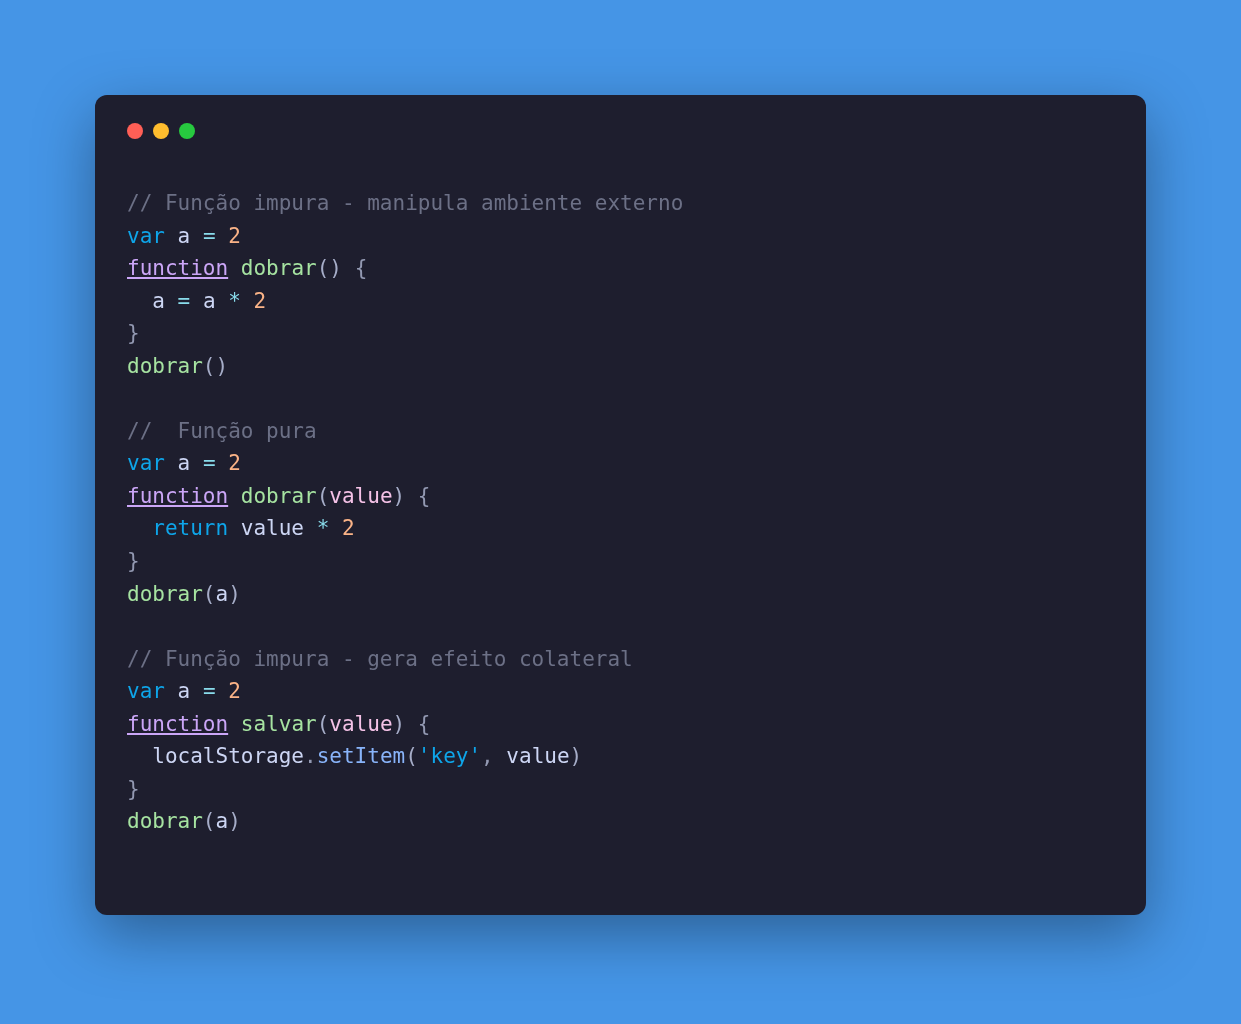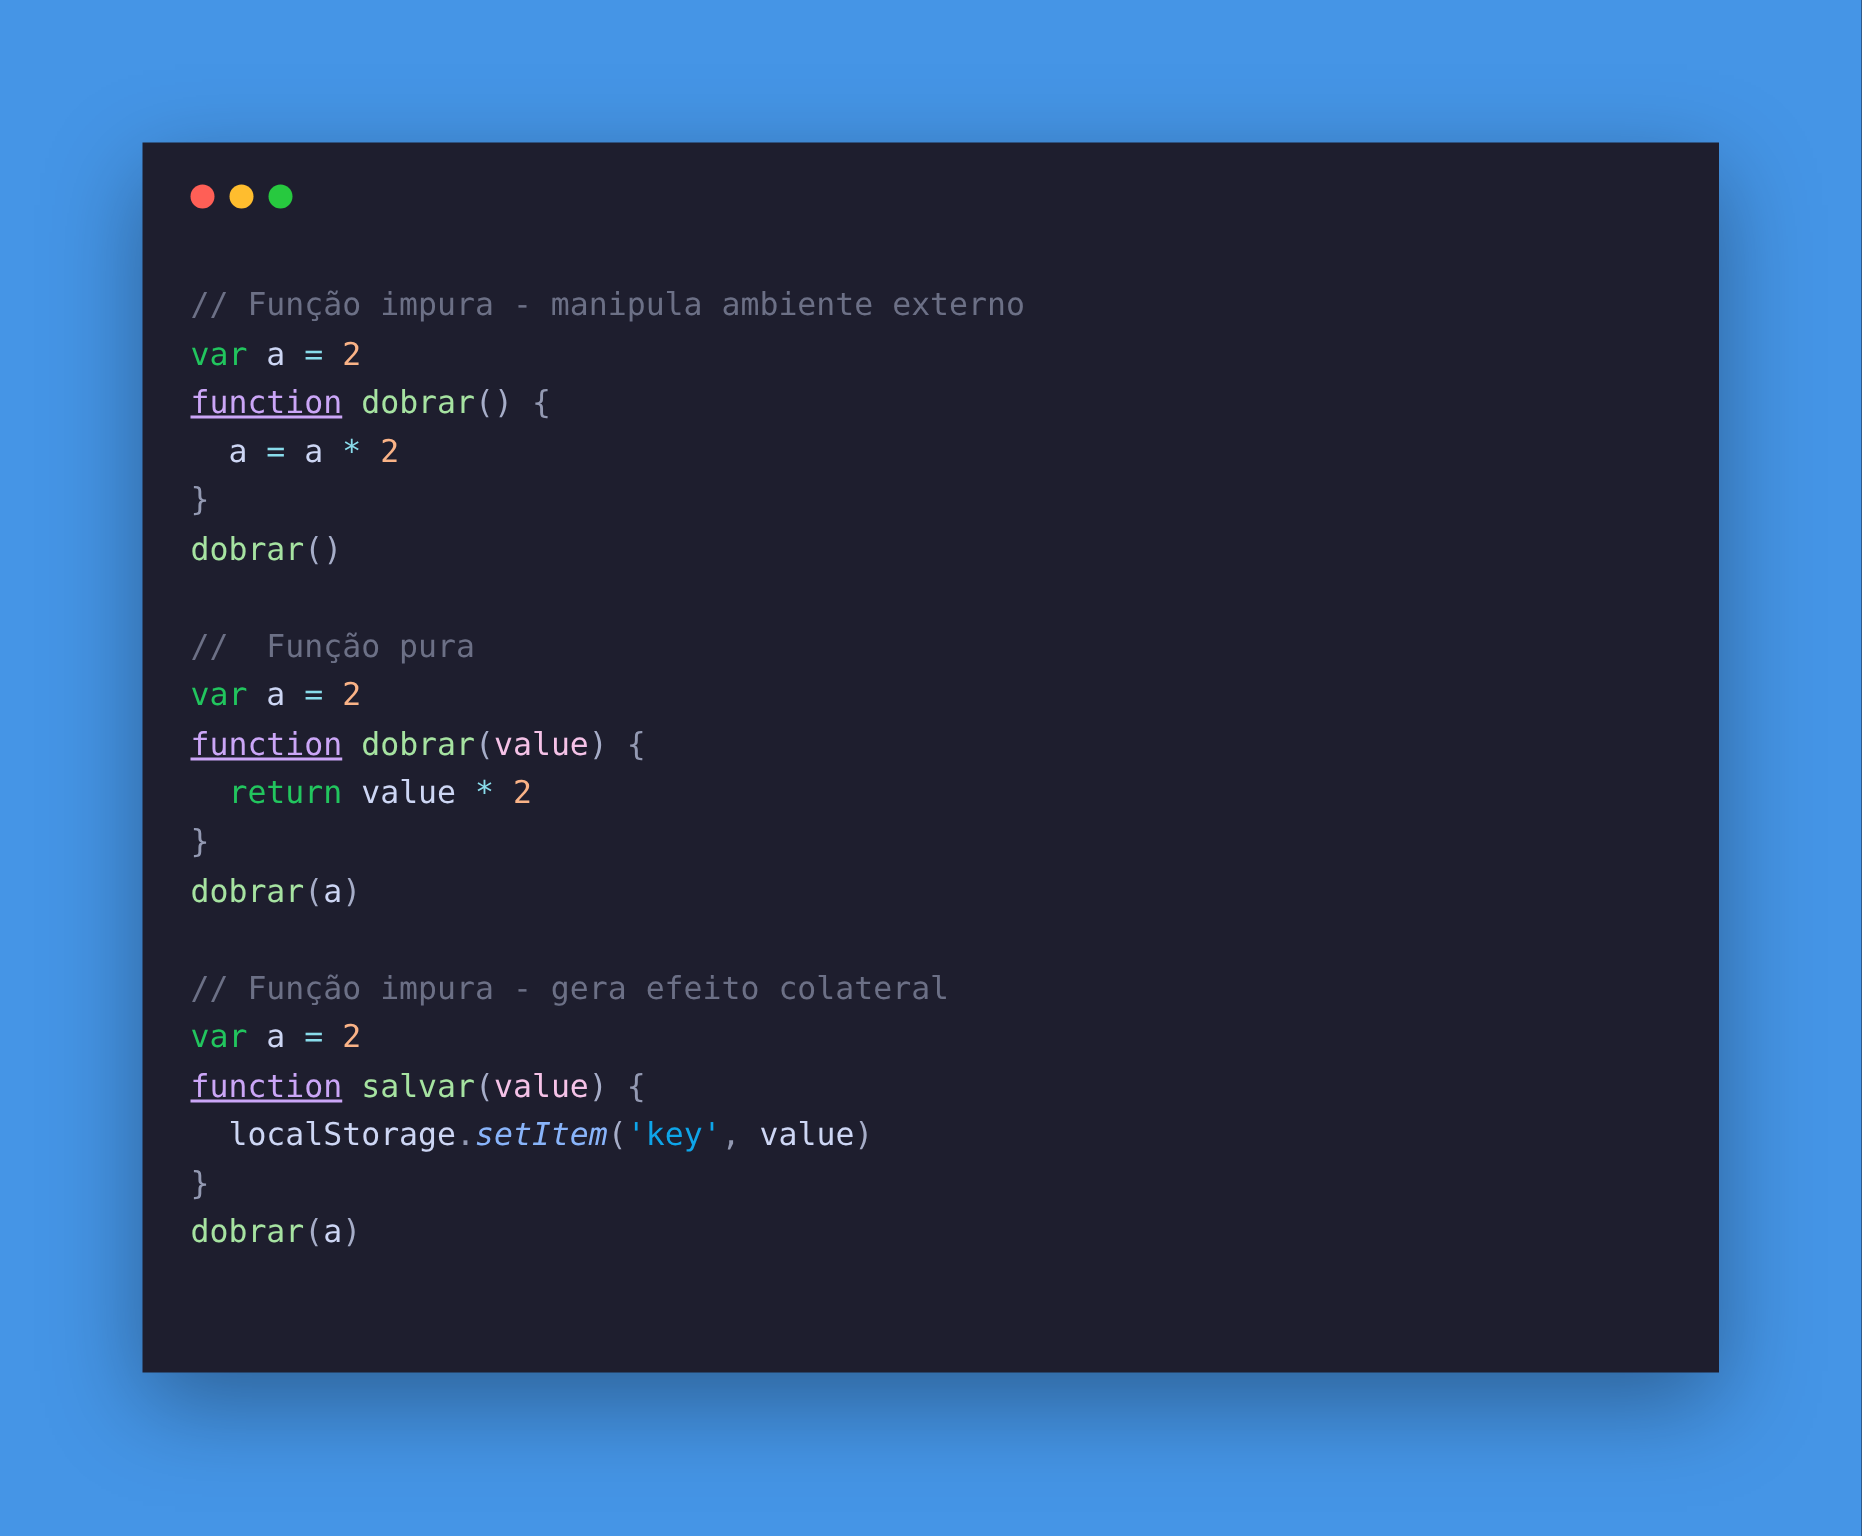--- a/index.html
+++ b/index.html
@@ -5,21 +5,21 @@
     * { margin: 0; padding: 0; box-sizing: border-box; }
     body {
       background: #4595e6;
       min-height: 1024px;
       width: 1241px;
       padding: 95px;
       font-family: ui-monospace, "SF Mono", Menlo, Monaco, Consolas, monospace;
     }
     .window {
       background: #1e1e2e;
-      border-radius: 0;
+      border-radius: 12px;
       padding: 28px 32px 36px 32px;
       box-shadow: 0 20px 60px rgba(0,0,0,0.35);
       min-height: 820px;
     }
     .traffic-lights {
       display: flex;
       gap: 10px;
       margin-bottom: 48px;
     }
     .light {
@@ -31,24 +31,24 @@
     .light.yellow { background: #ffbd2e; }
     .light.green { background: #27c93f; }
     .code {
       font-size: 21px;
       line-height: 1.55;
       white-space: pre;
       color: #cdd6f4;
     }
     .tok-comment { color: #6c7086; }
     .tok-keyword { color: #cba6f7; text-decoration: underline; }
-    .tok-var { color: #22c55e; }
+    .tok-var { color: #0ea5e9; }
     .tok-ident { color: #cdd6f4; }
     .tok-func { color: #a6e3a1; text-align: center; }
-    .tok-method { color: #89b4fa; font-style: italic; }
+    .tok-method { color: #89b4fa; }
     .tok-number { color: #fab387; }
     .tok-string { color: #0ea5e9; }
     .tok-op { color: #89dceb; }
     .tok-punc { color: #9399b2; }
     .tok-paren { color: #a6adc8; }
     .tok-param { color: #f5c2e7; }
   </style>
 </head>
 <body>
 

